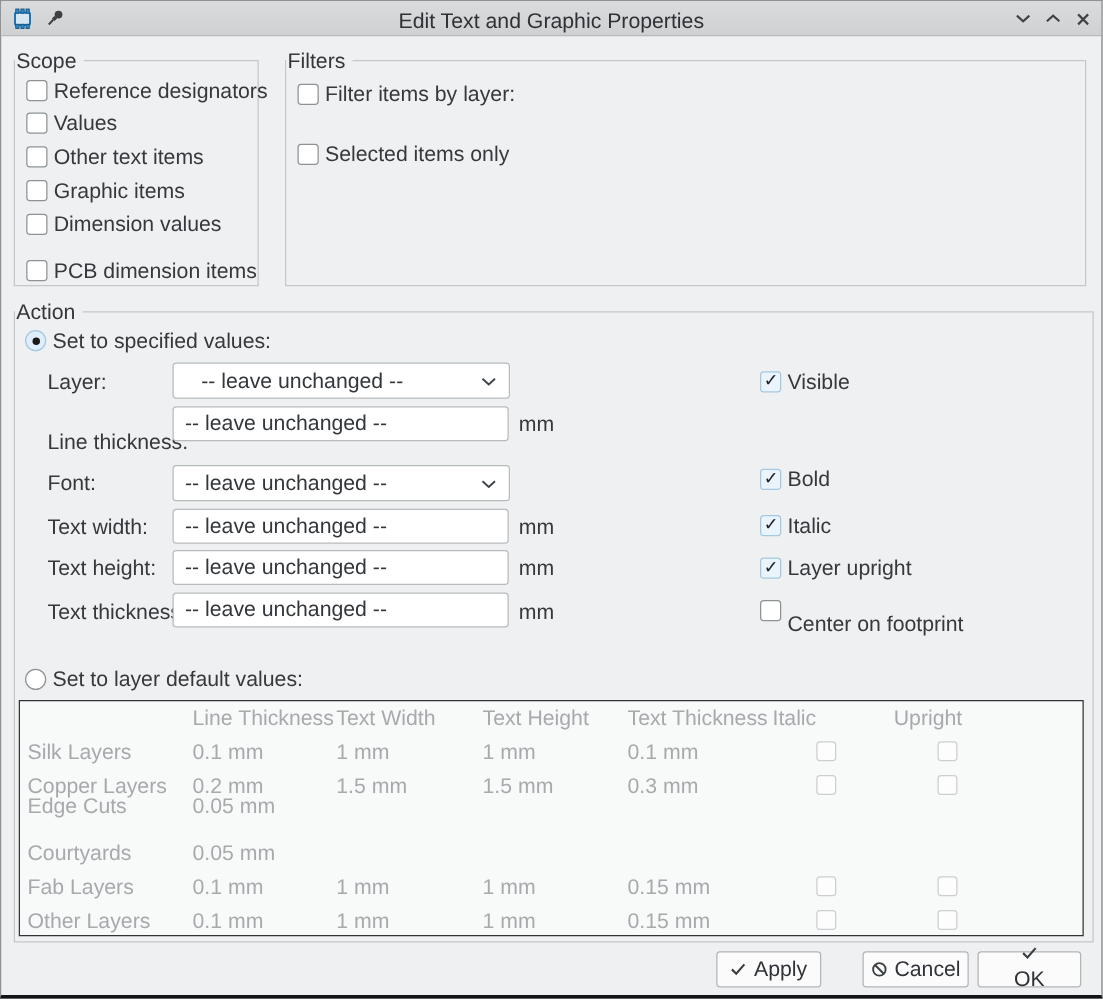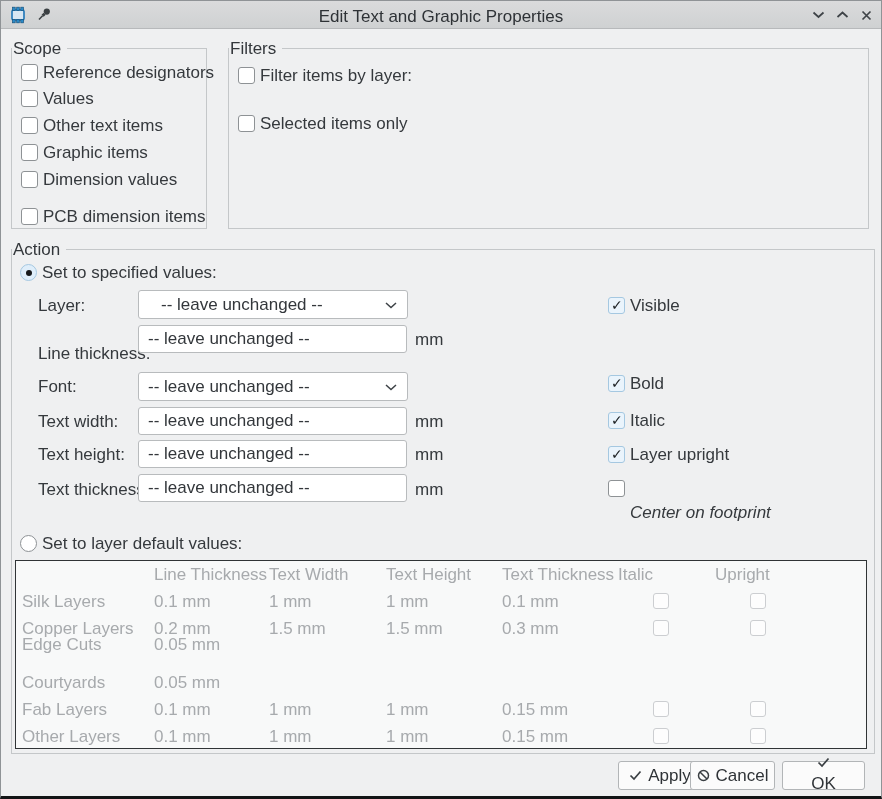--- a/index.html
+++ b/index.html
@@ -165,21 +165,21 @@
 
   <span class="cb checked" style="left:607px;top:296px;"></span>
   <span class="lbl" style="left:629px;top:296px;">Visible</span>
   <span class="cb checked" style="left:607px;top:374px;"></span>
   <span class="lbl" style="left:629px;top:374px;">Bold</span>
   <span class="cb checked" style="left:607px;top:411px;"></span>
   <span class="lbl" style="left:629px;top:411px;">Italic</span>
   <span class="cb checked" style="left:607px;top:445px;"></span>
   <span class="lbl" style="left:629px;top:445px;">Layer upright</span>
   <span class="cb" style="left:607px;top:479px;"></span>
-  <span class="lbl" style="left:629px;top:503px;font-style:italic;">Center on footprint</span>
+  <span class="lbl" style="left:629px;top:490px;">Center on footprint</span>
 
   <span class="radio" style="left:19px;top:534px;"></span>
   <span class="lbl" style="left:41px;top:534px;">Set to layer default values:</span>
 
   <div id="tbl">
     <div class="trow" style="top:0;">
       <span class="tc c1">Line Thickness</span>
       <span class="tc c2">Text Width</span>
       <span class="tc c3">Text Height</span>
       <span class="tc c4">Text Thickness</span>
@@ -225,21 +225,21 @@
       <span class="tc c0">Other Layers</span>
       <span class="tc c1">0.1 mm</span>
       <span class="tc c2">1 mm</span>
       <span class="tc c3">1 mm</span>
       <span class="tc c4">0.15 mm</span>
       <span class="dcb i"></span>
       <span class="dcb u"></span>
     </div>
   </div>
 
-  <div class="btn" style="left:617px;width:84px;">
+  <div class="btn" style="left:572px;width:84px;">
     <span>
       <svg width="13" height="11" viewBox="0 0 13 11">
           <polyline points="1.5,5.5 5,9 11.5,1.5" fill="none" stroke="#3a3f43" stroke-width="1.7"></polyline>
         </svg>
     </span>
     <span>Apply</span>
   </div>
   <div class="btn" style="left:689px;width:85px;">
     <span>
       <svg width="13" height="13" viewBox="0 0 13 13">

